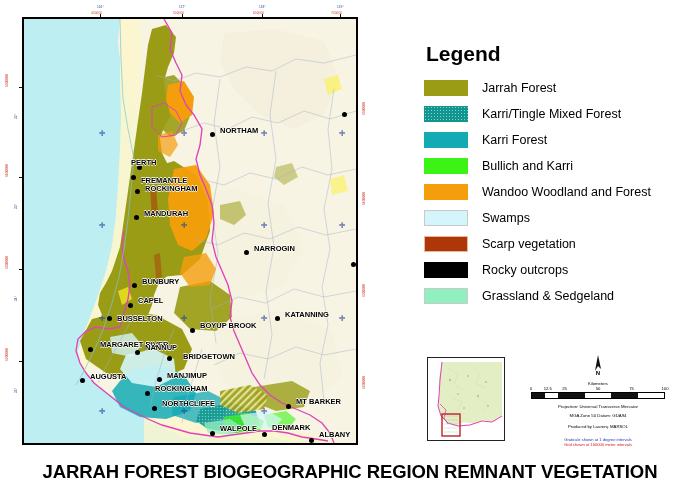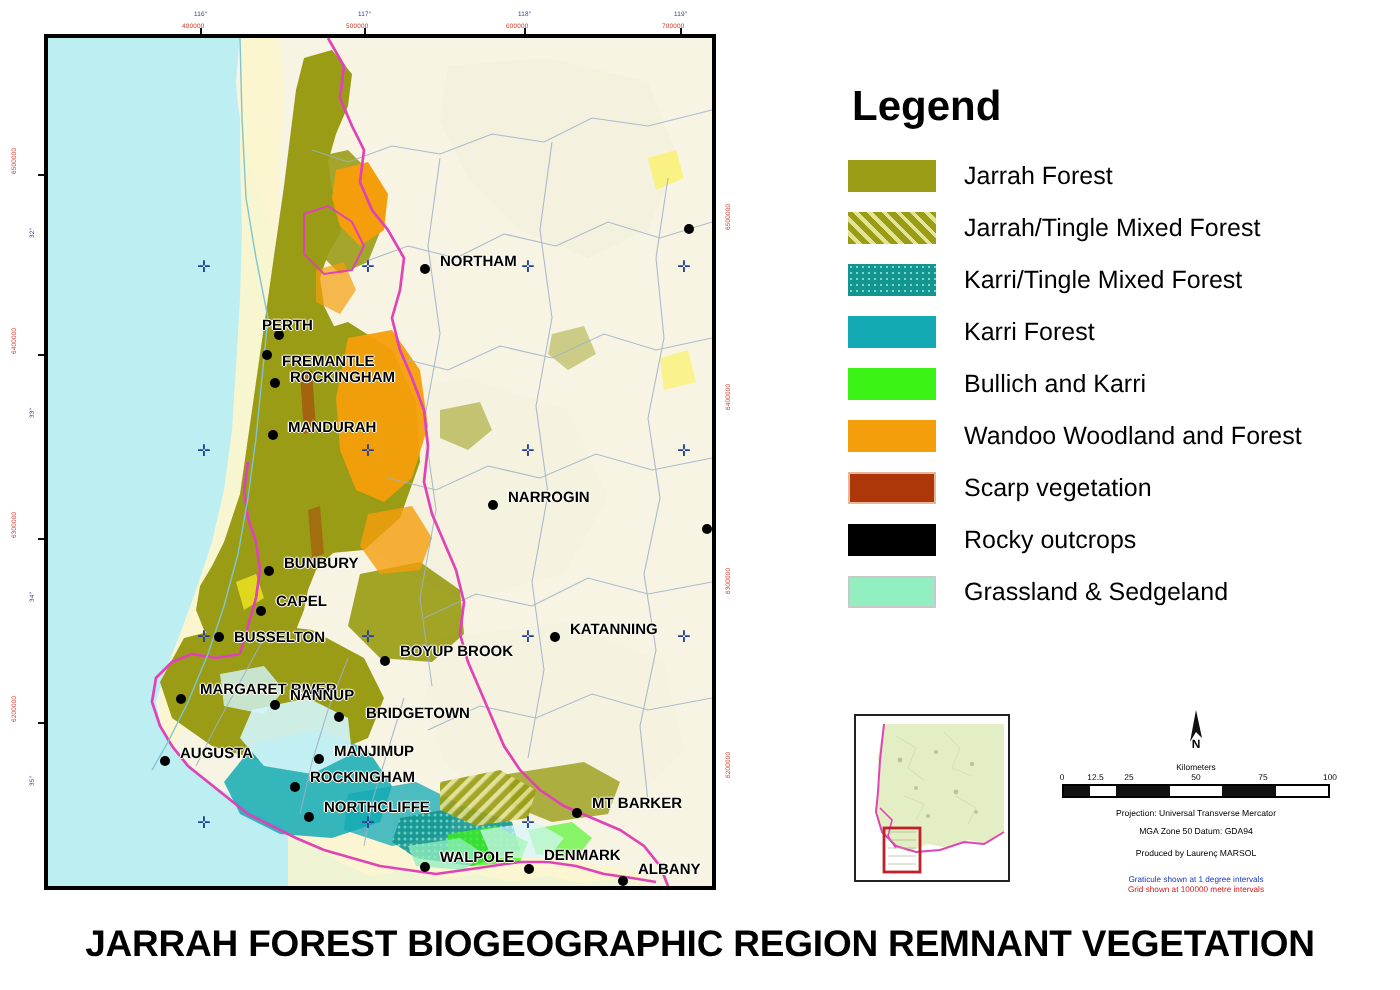--- a/index.html
+++ b/index.html
@@ -321,38 +321,38 @@
   </div>
 
 <div id="legend">
   <h1>Legend</h1>
   <div id="legend-rows">
       <div class="leg-row">
         <div class="sw" style="background: rgb(154, 156, 22);"></div>
         <div class="leg-label">Jarrah Forest</div>
       </div>
       <div class="leg-row">
-        <div class="sw" style="background: repeating-linear-gradient(45deg, rgb(154, 156, 22) 0px, rgb(154, 156, 22) 3px, rgb(226, 228, 147) 3px, rgb(226, 228, 147) 5px);"></div>
-        <div class="leg-label">Jarrah/Tingle Mixed Forest</div>
-      </div>
-      <div class="leg-row">
         <div class="sw" style="background: radial-gradient(rgb(127, 214, 206) 28%, transparent 30%) 0% 0% / 3px 3px rgb(18, 149, 142);"></div>
         <div class="leg-label">Karri/Tingle Mixed Forest</div>
       </div>
       <div class="leg-row">
         <div class="sw" style="background: rgb(19, 170, 180);"></div>
         <div class="leg-label">Karri Forest</div>
       </div>
       <div class="leg-row">
         <div class="sw" style="background: rgb(60, 243, 22);"></div>
         <div class="leg-label">Bullich and Karri</div>
       </div>
       <div class="leg-row">
         <div class="sw" style="background: rgb(245, 158, 11);"></div>
         <div class="leg-label">Wandoo Woodland and Forest</div>
+      </div>
+      <div class="leg-row">
+        <div class="sw" style="background: rgb(212, 246, 251); border: 1px solid rgb(201, 201, 201);"></div>
+        <div class="leg-label">Swamps</div>
       </div>
       <div class="leg-row">
         <div class="sw" style="background: rgb(173, 55, 9); border: 1px solid rgb(230, 184, 154);"></div>
         <div class="leg-label">Scarp vegetation</div>
       </div>
       <div class="leg-row">
         <div class="sw" style="background: rgb(0, 0, 0);"></div>
         <div class="leg-label">Rocky outcrops</div>
       </div>
       <div class="leg-row">

